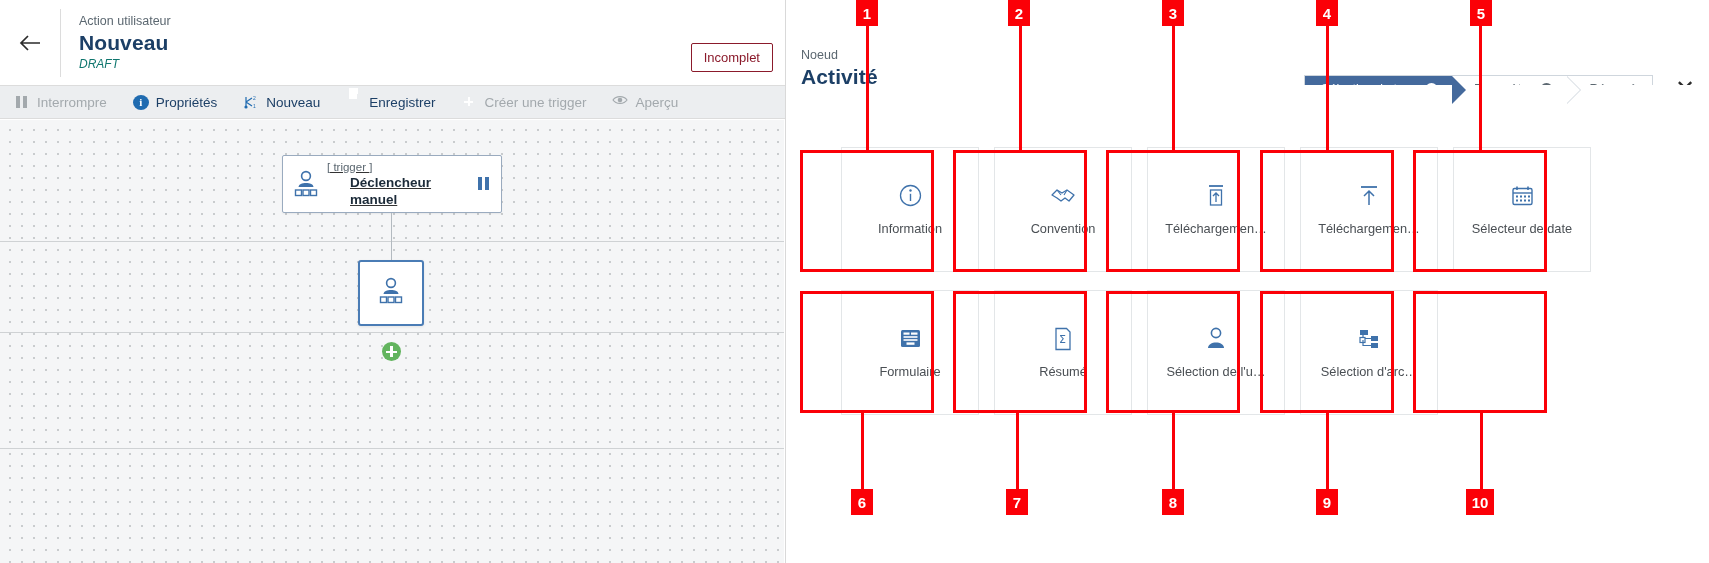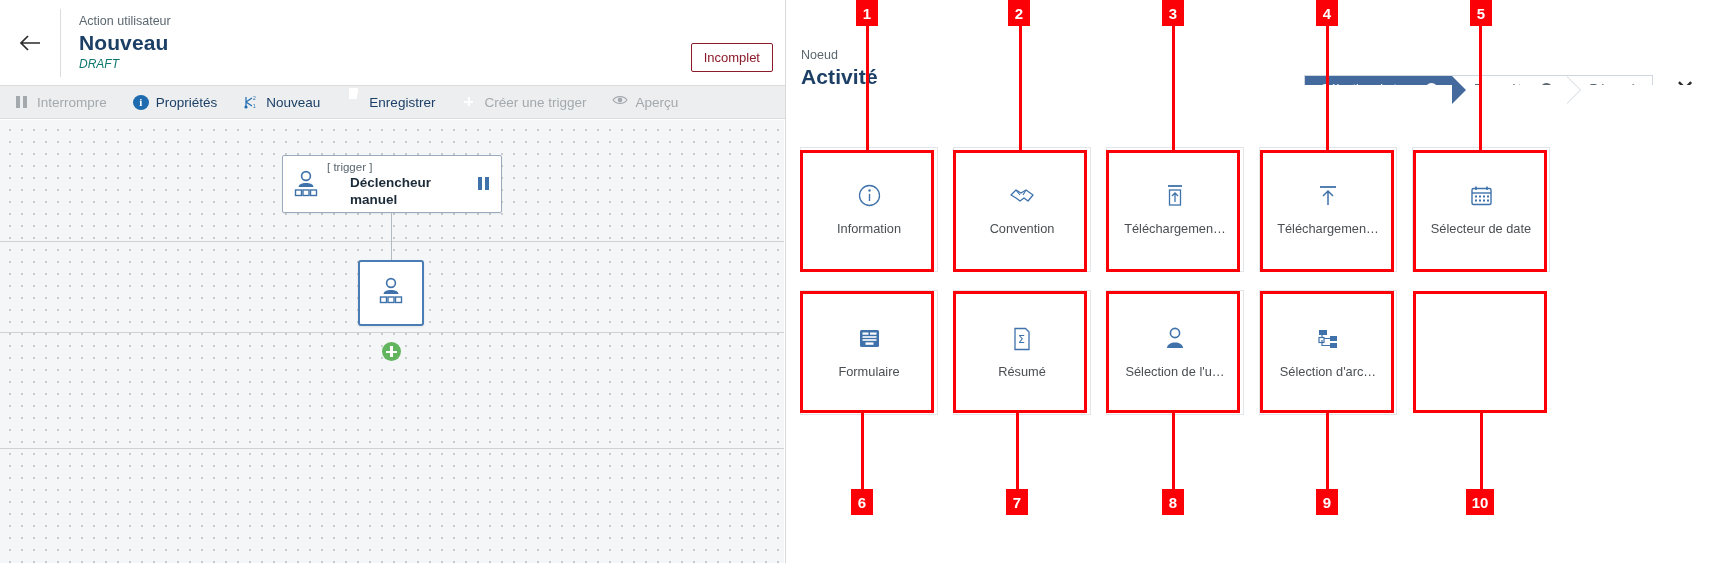--- a/index.html
+++ b/index.html
@@ -111,21 +111,21 @@
   }
   .lane-line { position: absolute; left: 0; right: 0; height: 1px; background: #cfd2d4; }
 
   #trigger-node {
     position: absolute; left: 282px; top: 35px; width: 220px; height: 58px;
     background: #fff; border: 1px solid #9aabbf; border-radius: 2px;
     display: flex; align-items: center; padding: 0 10px;
     box-shadow: 0 1px 2px rgba(0,0,0,.06);
   }
   .person-ico { width: 26px; height: 28px; flex: 0 0 26px; }
-  .trigger-text { margin-left: 8px; flex: 1; }
+  .trigger-text { margin-left: 8px; flex: 1; text-decoration: underline; }
   .trigger-kicker { font-size: 11.5px; color: #5b6770; line-height: 14px; }
   .trigger-name { font-size: 13.5px; font-weight: 700; color: #1c2b39; line-height: 17px; padding-left: 23px; }
   .trigger-pause { width: 14px; flex: 0 0 14px; position: relative; height: 14px; }
   .trigger-pause::before, .trigger-pause::after {
     content:""; position:absolute; top:0; width:4px; height:13px; background:#3f72ab;
   }
   .trigger-pause::before { left:1px; } .trigger-pause::after { left:8px; }
 
   #connector { position: absolute; left: 391px; top: 93px; width: 1px; height: 48px; background: #b3bac0; }
 
@@ -174,24 +174,24 @@
   }
   #close-x {
     position: absolute; right: 14px; top: 52px;
     font-size: 24px; color: #2b2b2b; cursor: pointer; line-height: 24px;
     font-family: "DejaVu Sans", sans-serif; font-weight: 400;
   }
   #right-body {
     position: absolute; top: 85px; left: 0; right: 0; bottom: 0; background: #fff;
   }
   #tile-grid {
-    position: absolute; left: 13px; top: 62px;
+    position: absolute; left: 26px; top: 62px;
     display: grid;
     grid-template-columns: repeat(5, 138px);
-    column-gap: 15px; row-gap: 18px;
+    column-gap: 15px; row-gap: 18px; padding-left: 28px;
   }
   .tile {
     height: 125px; background: #fff; border: 1px solid #e3e6e8;
     display: flex; flex-direction: column; align-items: center; justify-content: center;
     gap: 13px; cursor: pointer;
   }
   .tile-label { font-size: 12.8px; color: #4a4f54; white-space: nowrap; }
   .tile-ico { height: 24px; display: flex; align-items: center; justify-content: center; }
 
   

